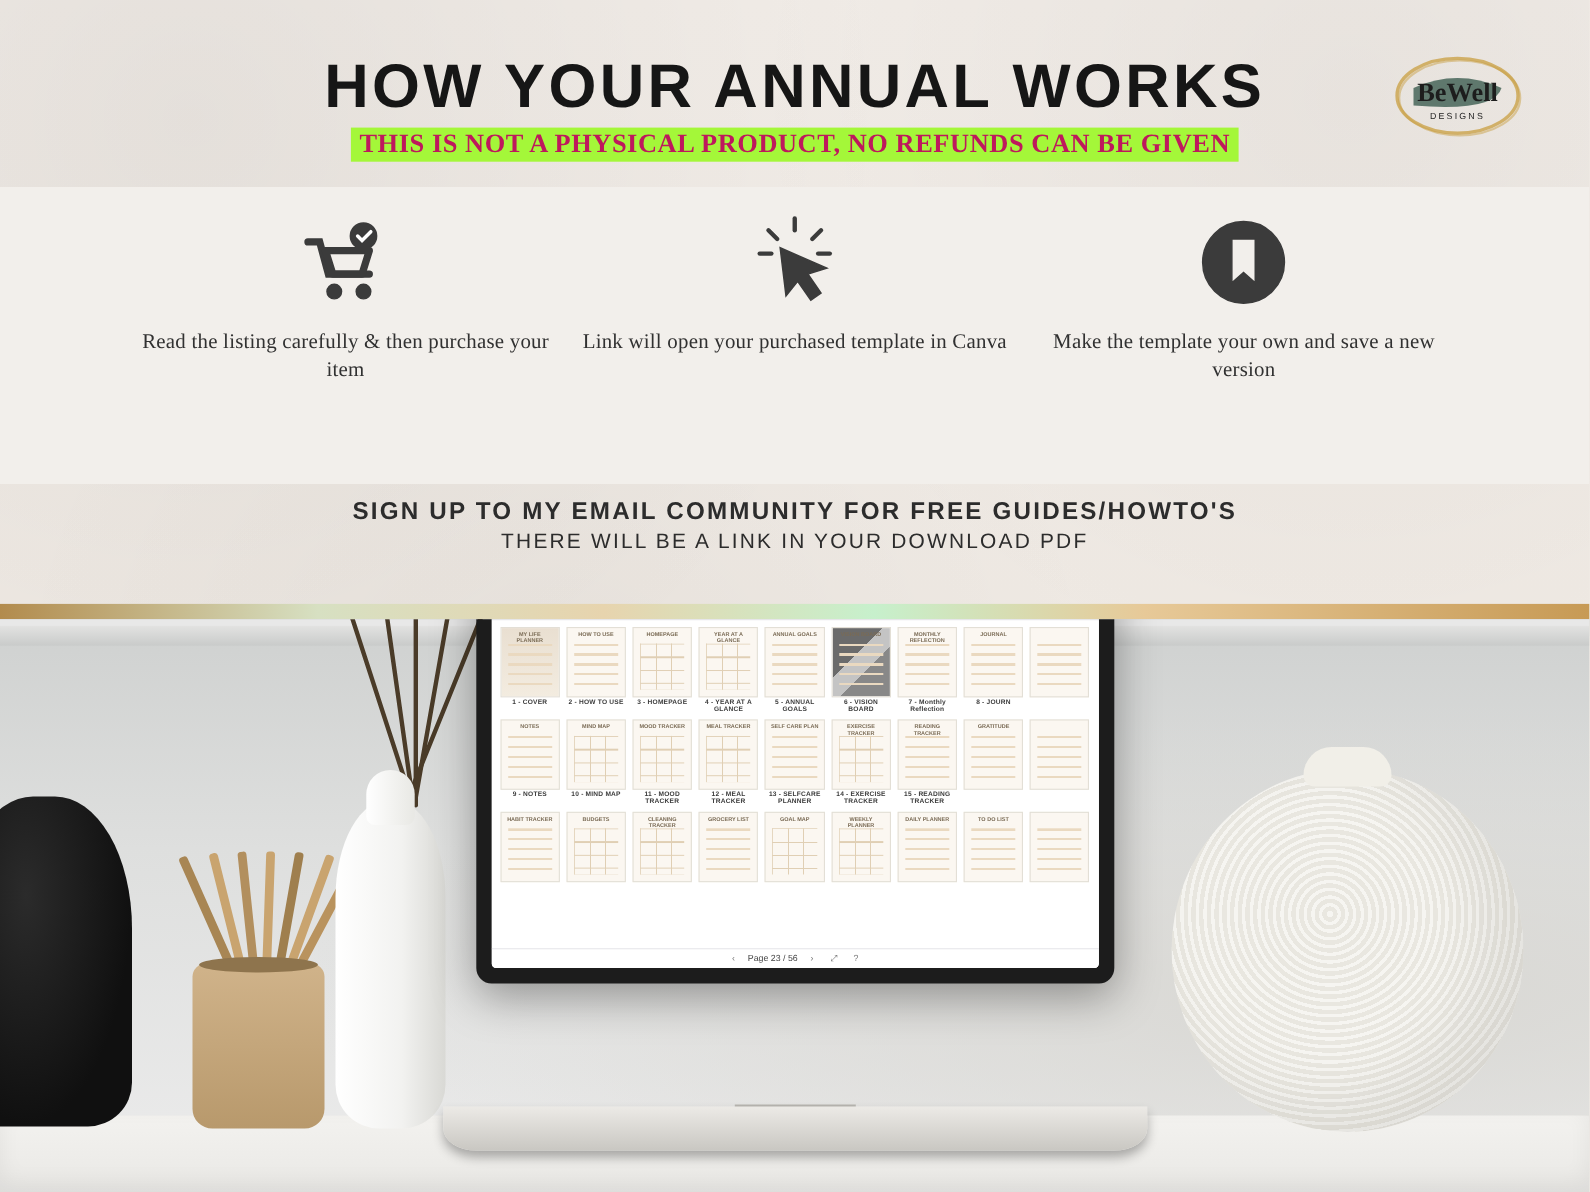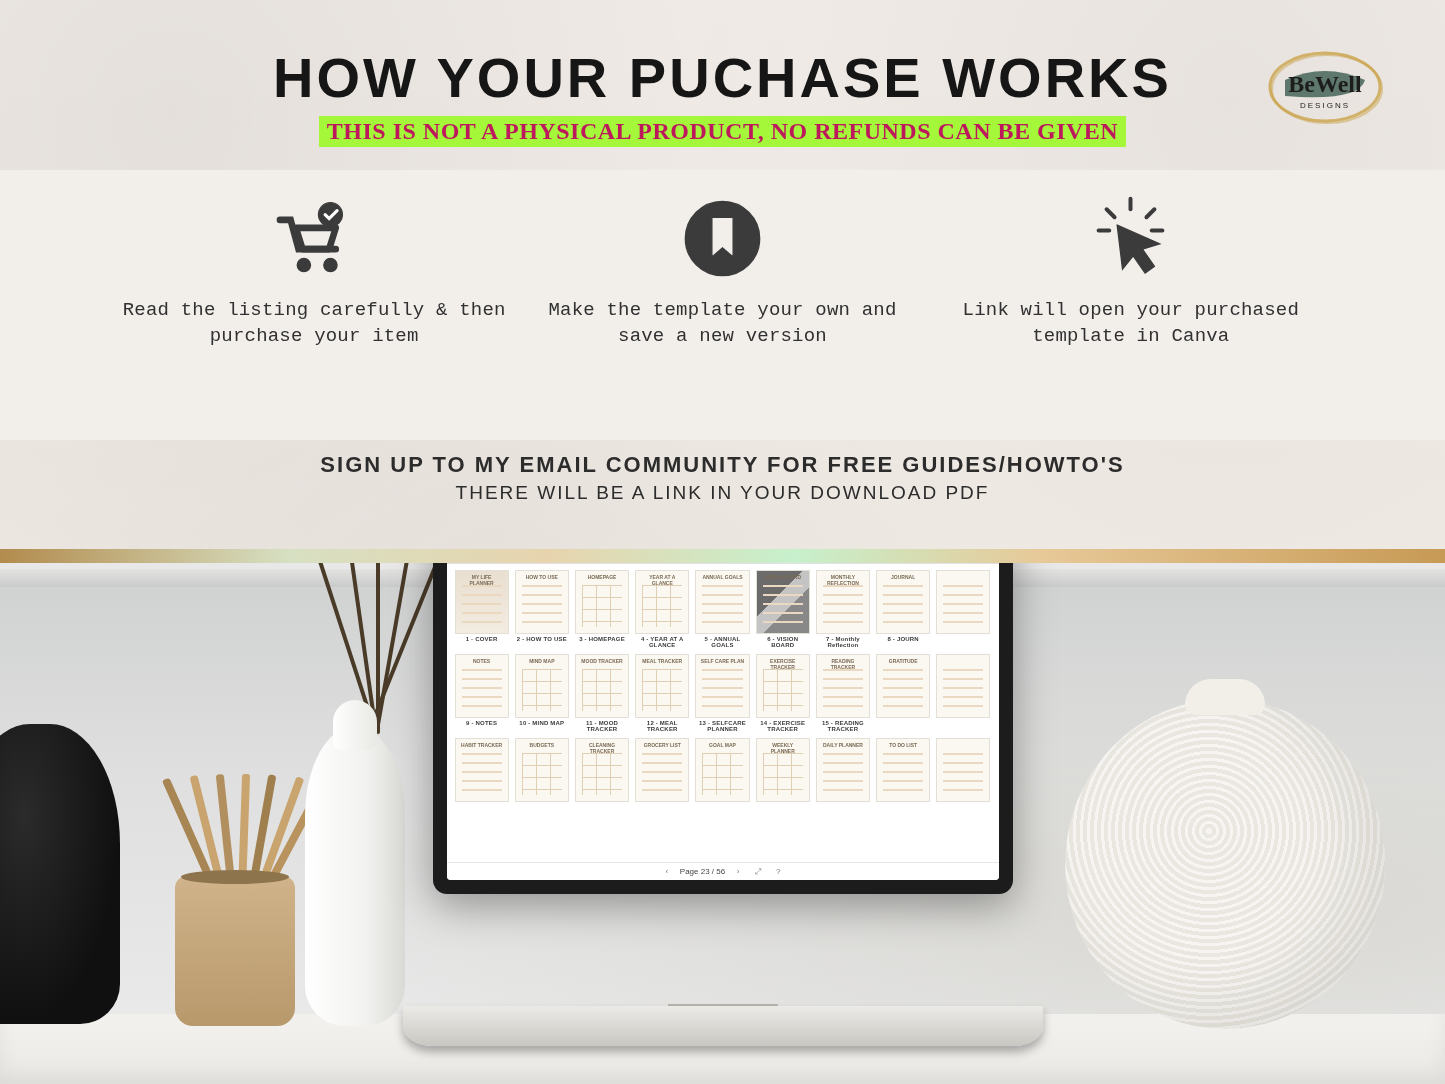--- a/index.html
+++ b/index.html
@@ -67,21 +67,21 @@
     display: flex;
     align-items: flex-start;
     justify-content: center;
     gap: 0;
     padding: 18px 110px 0 110px;
   }
   .step {
     flex: 1 1 0;
     text-align: center;
     padding: 0 10px;
-    font-family: Liberation Mono, monospace;
+    font-family: Liberation Serif, serif;
   }
   .step .icon-wrap {
     height: 100px;
     display: flex; align-items: center; justify-content: center;
   }
   .step svg { width: 85px; height: 85px; fill: #3b3b3b; stroke: #3b3b3b; }
   .step-text {
     margin-top: 10px;
     font-size: 19px;
     line-height: 1.35;
@@ -284,21 +284,21 @@
   <svg viewBox="0 0 140 90">
     <ellipse cx="70" cy="45" rx="55" ry="34" fill="none" stroke="#caa24a" stroke-width="3" opacity=".8"></ellipse>
     <ellipse cx="72" cy="47" rx="55" ry="34" fill="none" stroke="#caa24a" stroke-width="2" opacity=".5"></ellipse>
     <path d="M30 38 q40 -18 80 0 q-6 22 -80 16 z" fill="#5f786d"></path>
     <text x="70" y="50" text-anchor="middle" font-family="cursive" font-size="24" font-weight="700" fill="#1d1d1d">BeWell</text>
     <text x="70" y="66" text-anchor="middle" font-family="Arial" font-size="8" letter-spacing="2" fill="#1d1d1d">DESIGNS</text>
   </svg>
 </div>
 
 <div class="header">
-  <div class="title">HOW YOUR PUCHASE WORKS</div>
+  <div class="title">HOW YOUR ANNUAL WORKS</div>
   <div class="subtitle-wrap">
     <span class="subtitle">THIS IS NOT A PHYSICAL PRODUCT, NO REFUNDS CAN BE GIVEN</span>
   </div>
 </div>
 
 <div class="steps-band">
 
   <div class="step">
     <div class="icon-wrap">
       <svg viewBox="0 0 64 64">
@@ -306,45 +306,45 @@
         <path d="M40 14 l3 3 l6 -6" stroke="#fff" stroke-width="2.4" fill="none" stroke-linecap="round"></path>
         <path d="M6 18 h8 l6 22 h28" fill="none" stroke="#3b3b3b" stroke-width="5" stroke-linecap="round"></path>
         <path d="M18 24 h30 l-5 16 h-20 z" fill="none" stroke="#3b3b3b" stroke-width="5" stroke-linejoin="round"></path>
         <circle cx="24" cy="52" r="5" fill="#3b3b3b"></circle>
         <circle cx="44" cy="52" r="5" fill="#3b3b3b"></circle>
       </svg>
     </div>
     <div class="step-text">Read the listing carefully &amp; then purchase your item</div>
   </div>
 
-
-  <div class="step">
-    <div class="icon-wrap">
-      <svg viewBox="0 0 64 64">
-        <circle cx="32" cy="32" r="28" fill="#3b3b3b"></circle>
-        <path d="M24 16 h16 v30 l-8 -7 l-8 7 z" fill="#f2efeb"></path>
-      </svg>
-    </div>
-    <div class="step-text">Make the template your own and save a new version</div>
-  </div>
 
   <div class="step">
     <div class="icon-wrap">
       <svg viewBox="0 0 64 64">
         <g stroke="#3b3b3b" stroke-width="3" stroke-linecap="round">
           <line x1="32" y1="2" x2="32" y2="10"></line>
           <line x1="14" y1="10" x2="20" y2="16"></line>
           <line x1="50" y1="10" x2="44" y2="16"></line>
           <line x1="8" y1="26" x2="16" y2="26"></line>
           <line x1="56" y1="26" x2="48" y2="26"></line>
         </g>
         <path d="M22 22 l32 14 l-13 4 l9 13 l-7 5 l-9 -13 l-8 10 z" fill="#3b3b3b"></path>
       </svg>
     </div>
     <div class="step-text">Link will open your purchased template in Canva</div>
+  </div>
+
+  <div class="step">
+    <div class="icon-wrap">
+      <svg viewBox="0 0 64 64">
+        <circle cx="32" cy="32" r="28" fill="#3b3b3b"></circle>
+        <path d="M24 16 h16 v30 l-8 -7 l-8 7 z" fill="#f2efeb"></path>
+      </svg>
+    </div>
+    <div class="step-text">Make the template your own and save a new version</div>
   </div>
 
 
 </div>
 
 <div class="community">
   <div class="line1">SIGN UP TO MY EMAIL COMMUNITY FOR FREE GUIDES/HOWTO'S</div>
   <div class="line2">THERE WILL BE A LINK IN YOUR DOWNLOAD PDF</div>
 </div>
 

